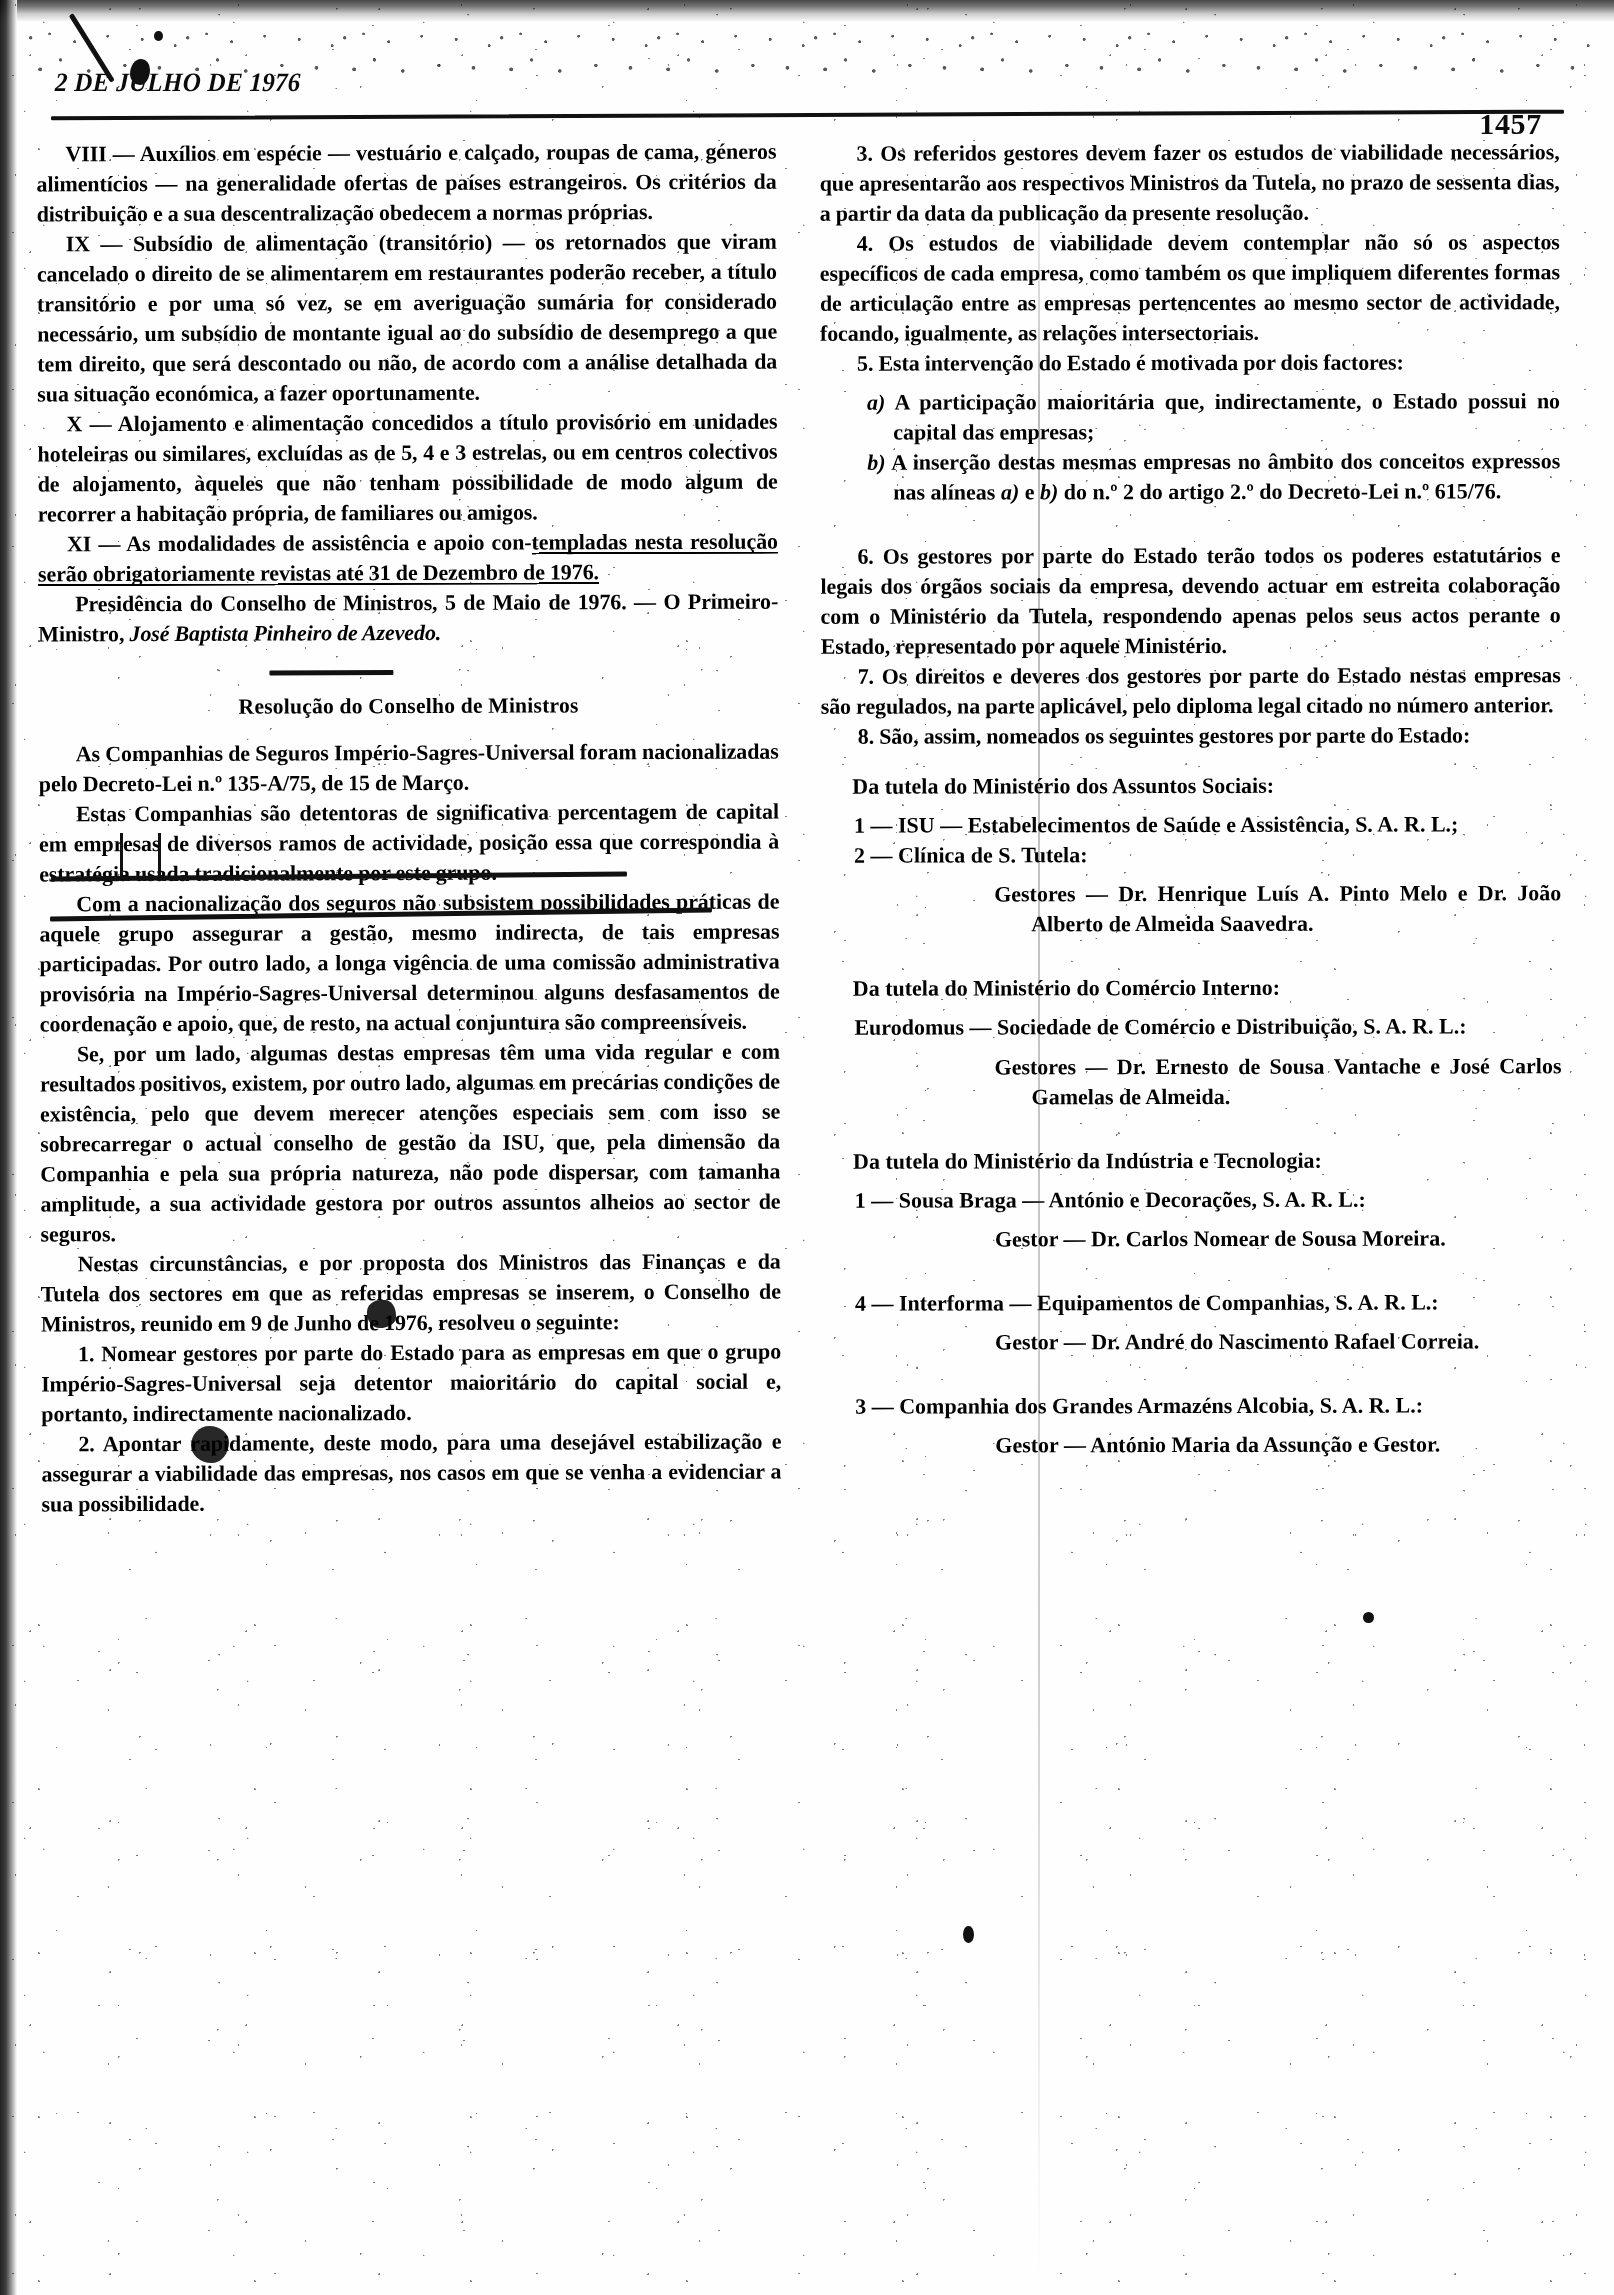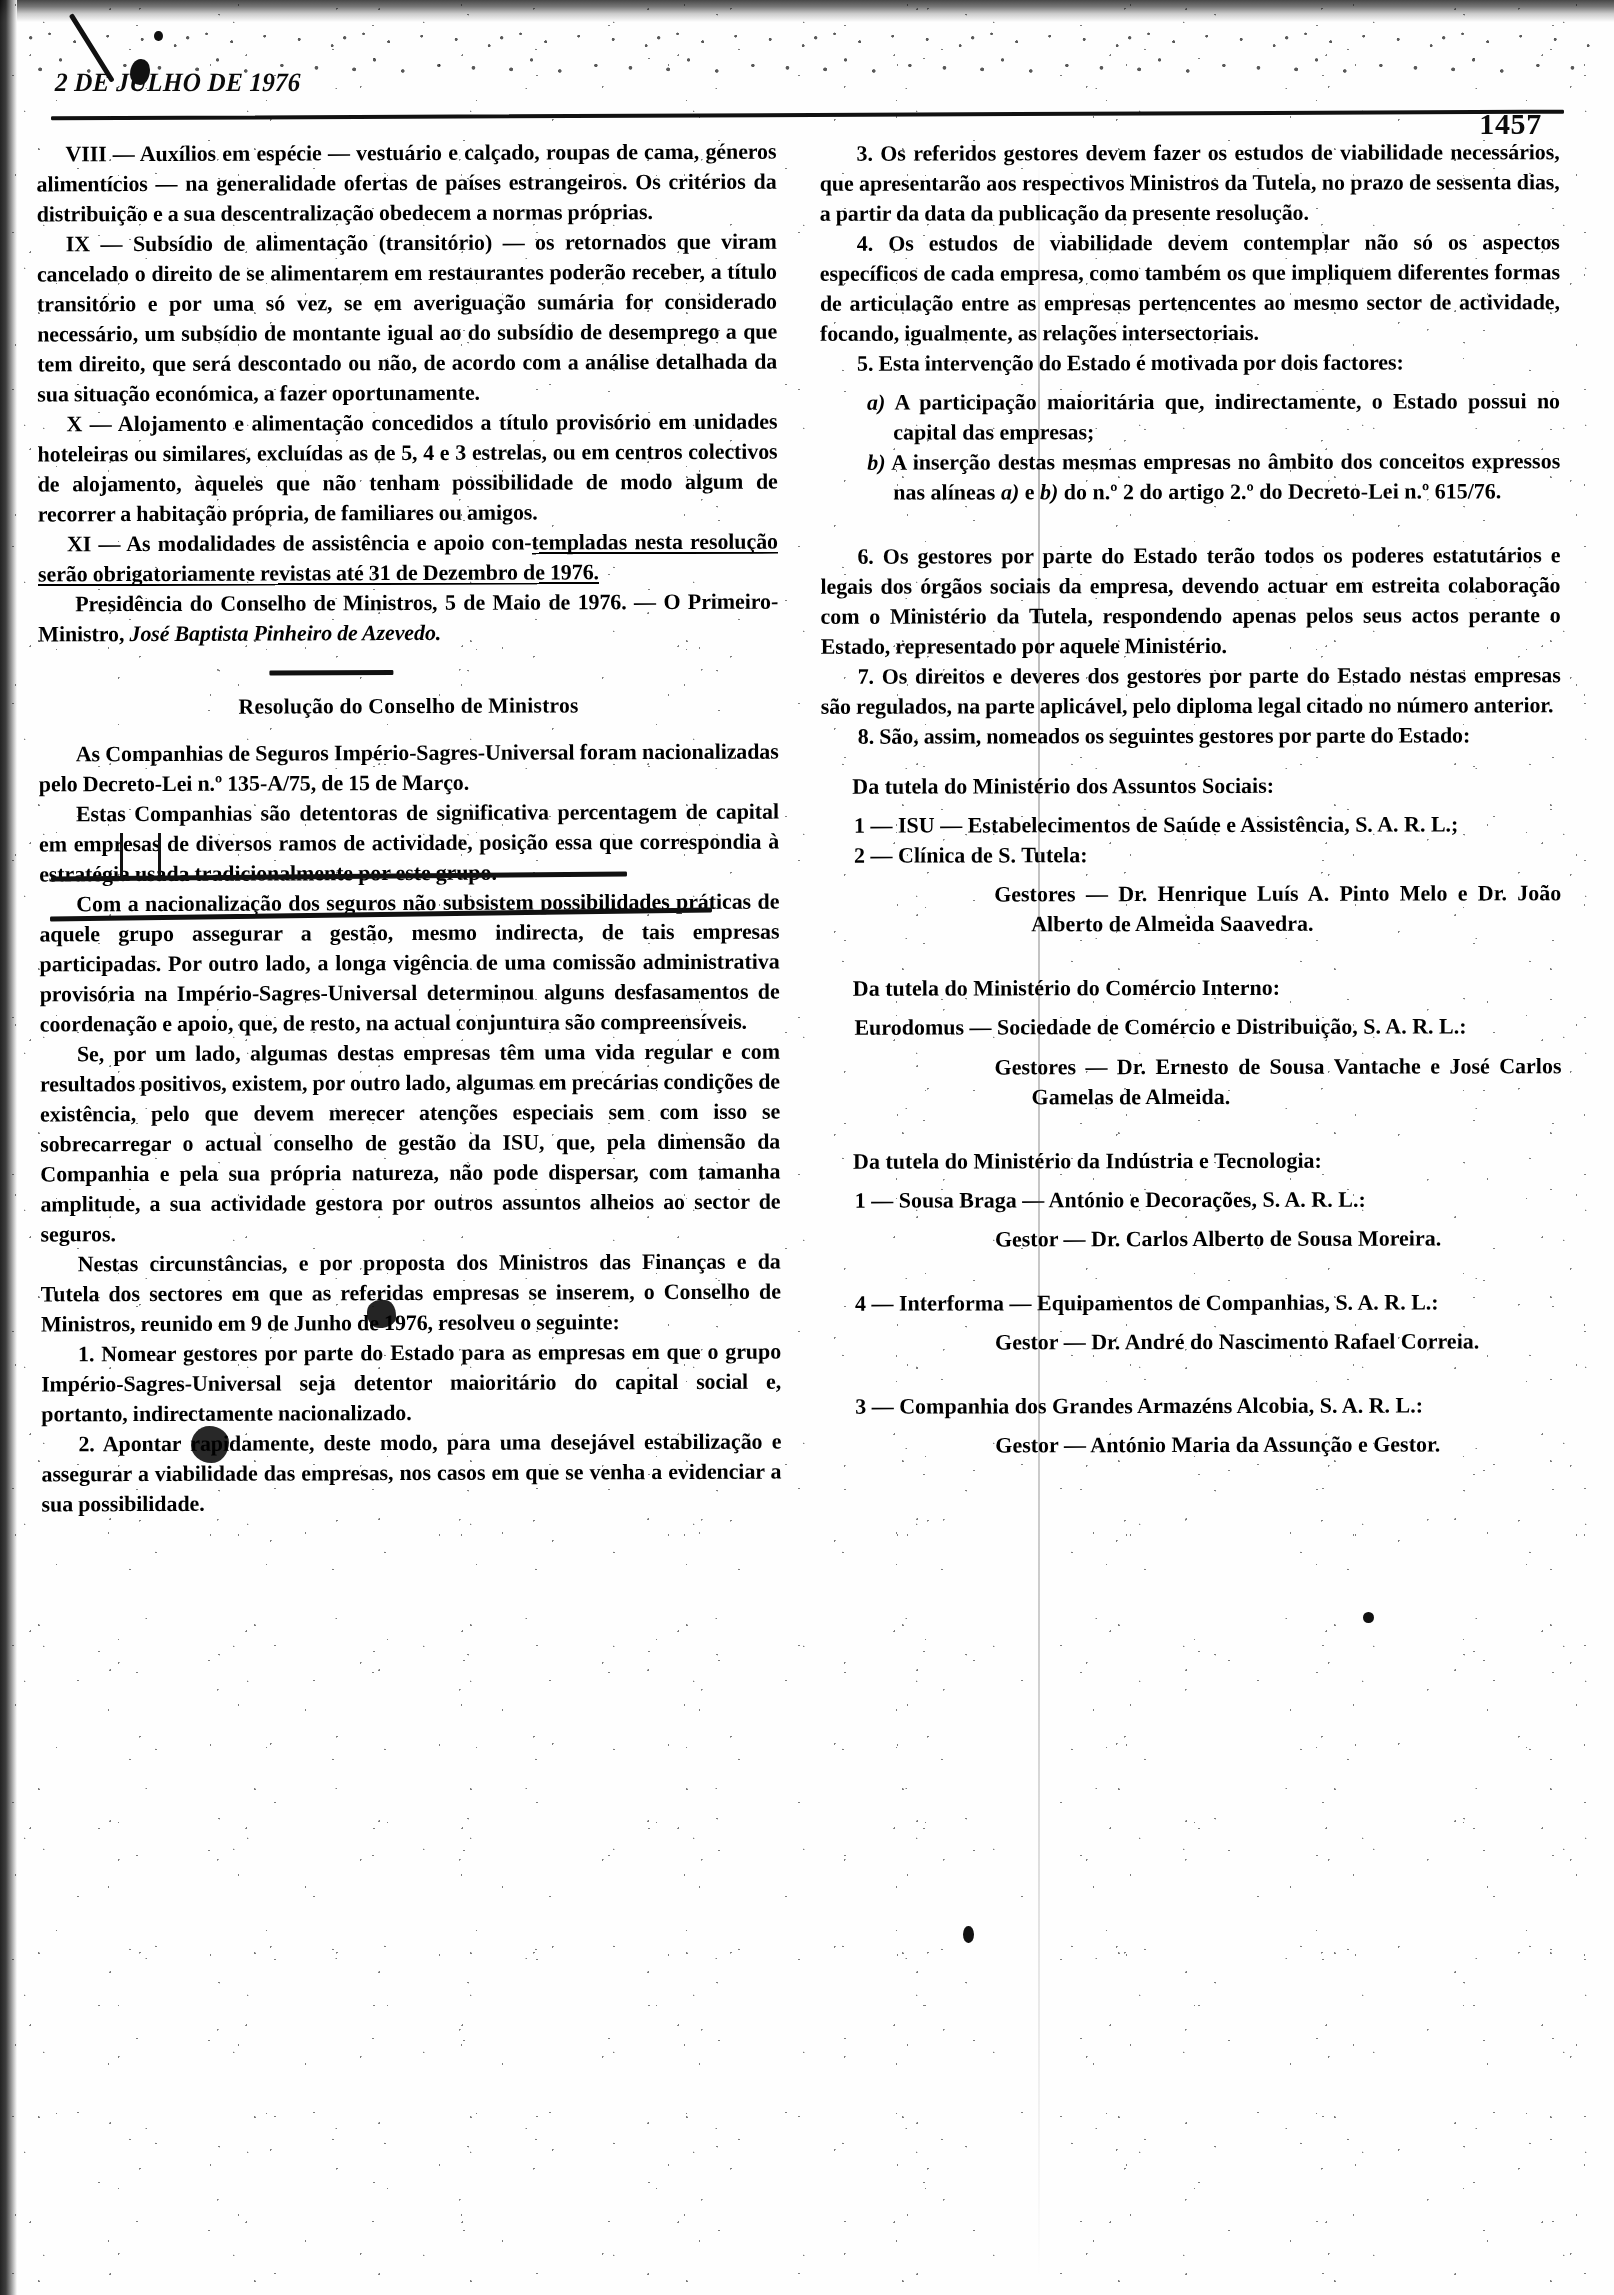--- a/index.html
+++ b/index.html
@@ -442,21 +442,21 @@
         <span>Dr. Ernesto de Sousa Vantache e José Carlos Gamelas de Almeida.</span></p>
 
       <div class="sp-l"></div>
 
       <p class="tutela">Da tutela do Ministério da Indústria e Tecnologia:</p>
       <div class="sp-s"></div>
       <p class="entry"><span>1 — Sousa Braga —</span>
         <span>António e Decorações, S. A. R. L.:</span></p>
       <div class="sp-s"></div>
       <p class="gestor"><span>Gestor —</span>
-        <span>Dr. Carlos Alberto de Sousa Moreira.</span></p>
+        <span>Dr. Carlos Nomear de Sousa Moreira.</span></p>
 
       <div class="sp-l"></div>
 
       <p class="entry"><span>4 — Interforma —</span>
         <span>Equipamentos de Companhias, S. A. R. L.:</span></p>
       <div class="sp-s"></div>
       <p class="gestor"><span>Gestor —</span>
         <span>Dr. André do Nascimento Rafael Correia.</span></p>
 
       <div class="sp-l"></div>

